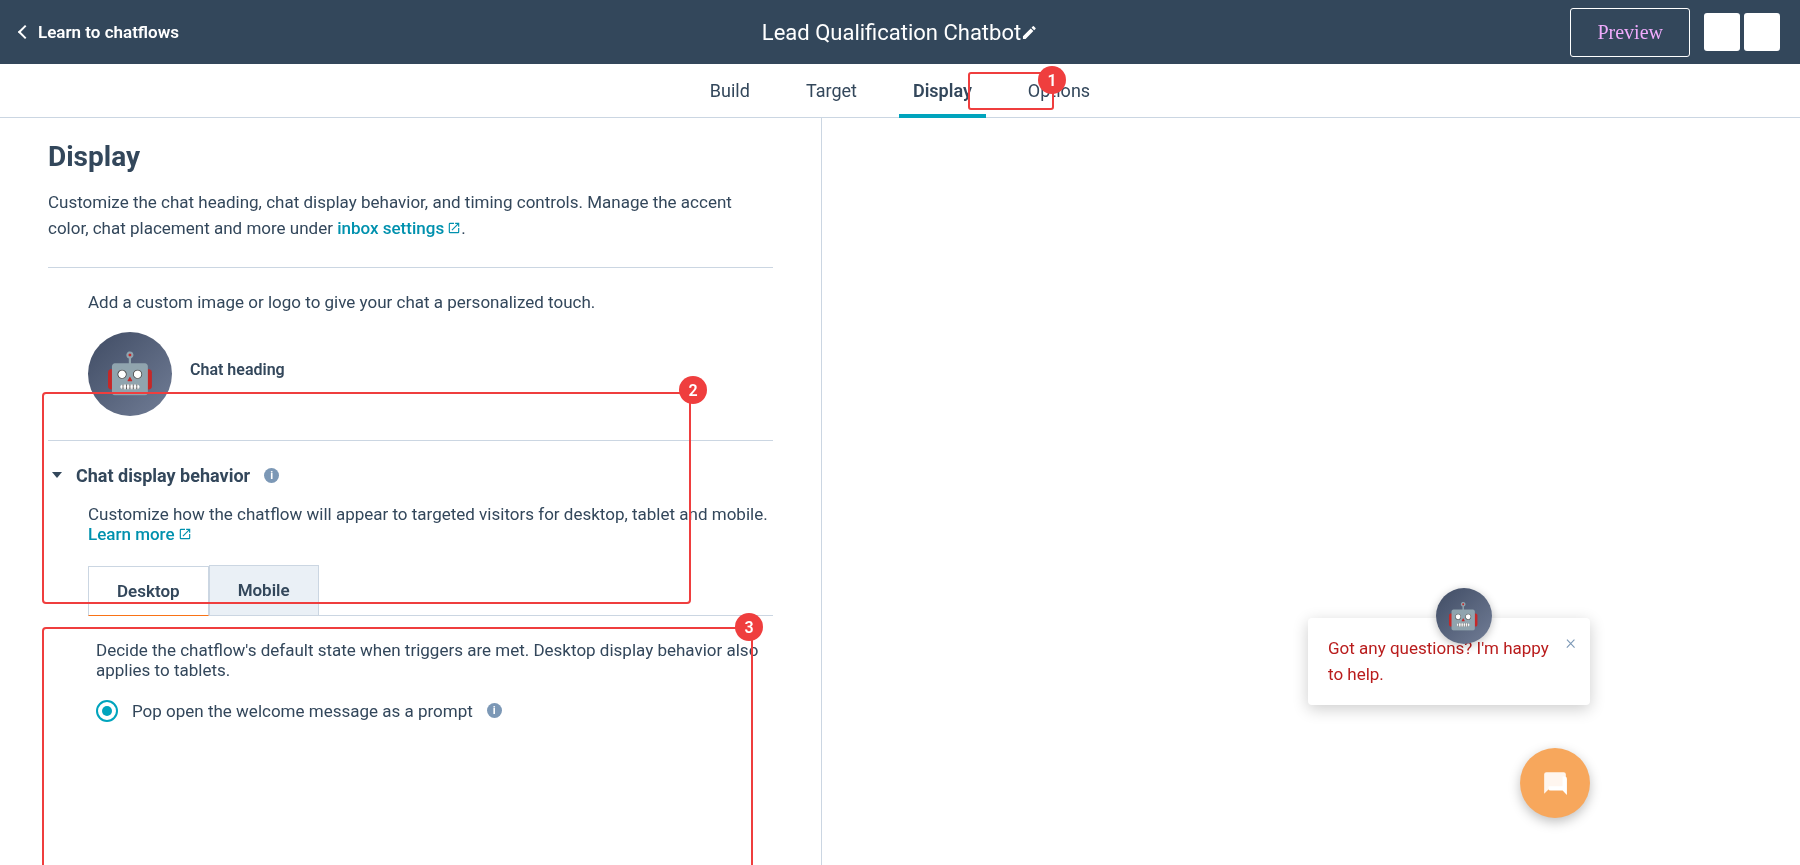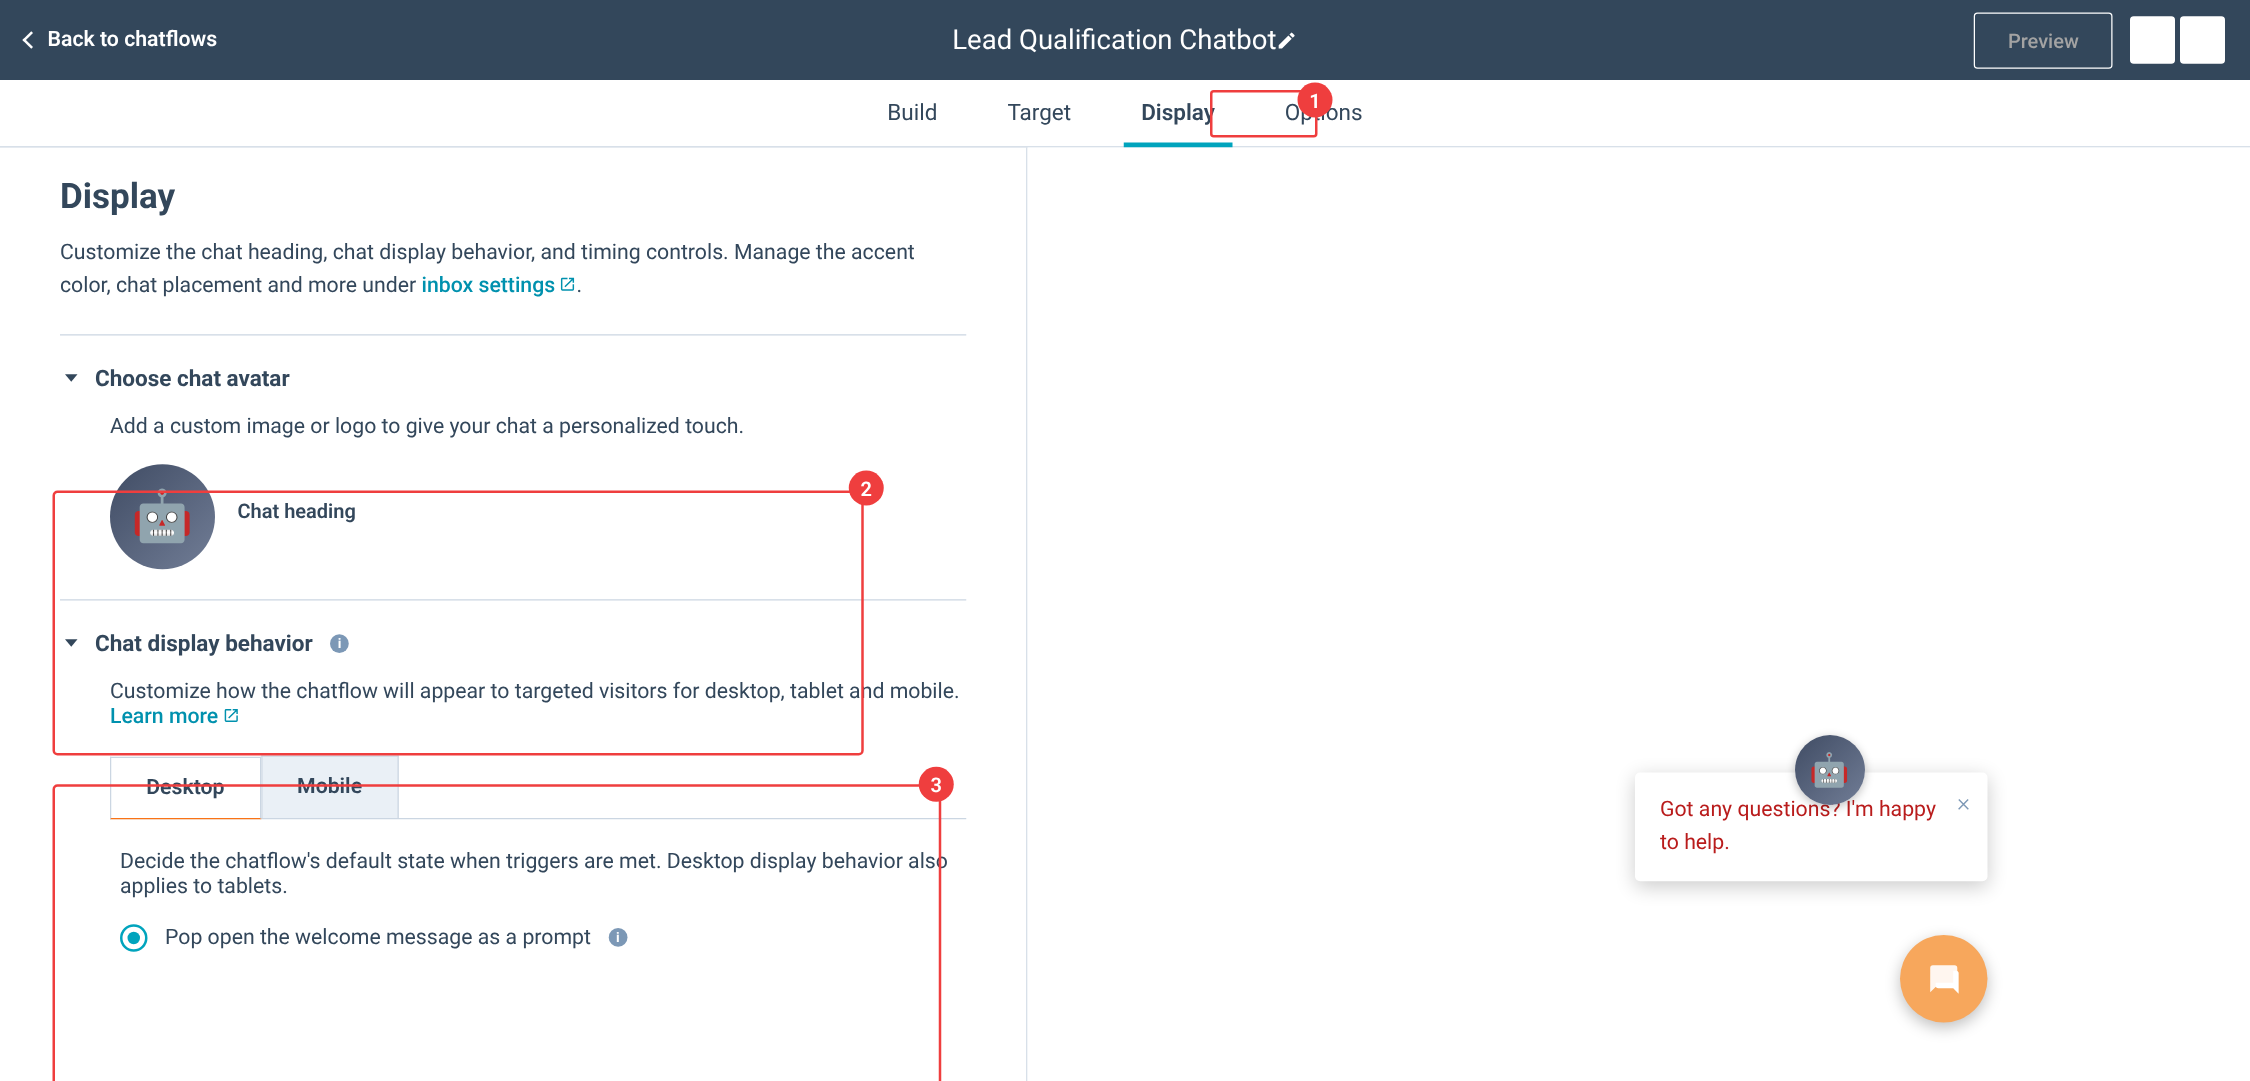--- a/index.html
+++ b/index.html
@@ -59,26 +59,27 @@
     }
     .right-controls {
       margin-left: auto;
       display: flex;
       gap: 14px;
       align-items: center;
     }
     .preview-btn {
       background: transparent;
       border: 1px solid #fff;
-      color: #a3a3a3;
-      font-size: 16px;
+      color: #f0abfc;
+      font-size: 20px;
       font-weight: 500;
       padding: 12px 26px;
       border-radius: 3px;
       cursor: pointer;
+      font-family: Liberation Serif, serif;
     }
     .right-toggle-group {
       display: flex;
       gap: 4px;
     }
     .right-toggle {
       width: 36px;
       height: 38px;
       background: #fff;
       border-radius: 3px;
@@ -396,21 +397,21 @@
       height: 26px;
       position: relative;
     }
   </style>
 </head>
 <body>
 
 <div class="top-bar">
   <div class="back-link">
     <span class="back-chevron"></span>
-    <span>Back to chatflows</span>
+    <span>Learn to chatflows</span>
   </div>
   <div class="center-title-wrap">
     <span class="center-title">Lead Qualification Chatbot</span>
     <svg class="edit-pencil" viewBox="0 0 24 24" fill="#fff">
         <path d="M3 17.25V21h3.75l11-11.03-3.75-3.75L3 17.25zM20.71 7.04a1 1 0 0 0 0-1.41l-2.34-2.34a1 1 0 0 0-1.41 0l-1.83 1.83 3.75 3.75 1.83-1.83z"></path>
       </svg>
   </div>
   <div class="right-controls">
     <button class="preview-btn">Preview</button>
     <div class="right-toggle-group">
@@ -436,24 +437,20 @@
   <div class="left-col">
     <h1 class="h1">Display</h1>
     <p class="desc">
       <span>Customize the chat heading, chat display behavior, and timing controls. Manage the accent color, chat placement and more under </span><a class="link"><span>inbox settings</span><span class="ext-icon"><svg width="14" height="14" viewBox="0 0 24 24" fill="#0091ae">
               <path d="M14 3v2h3.59l-9.83 9.83 1.41 1.41L19 6.41V10h2V3h-7zM19 19H5V5h7V3H5a2 2 0 0 0-2 2v14a2 2 0 0 0 2 2h14a2 2 0 0 0 2-2v-7h-2v7z"></path>
             </svg></span></a><span>.</span>
     </p>
 
     <hr class="sep">
 
-    <div class="section-header">
-      <span class="caret-down"></span>
-      <span>Choose chat avatar</span>
-    </div>
     <div class="section-body">
       <p class="sub-desc">Add a custom image or logo to give your chat a personalized touch.</p>
       <div class="avatar-row">
         <div class="avatar-img">
           <span class="bot-face">🤖</span>
         </div>
         <div class="chat-heading-block">
           <label>Chat heading</label>
         </div>
       </div>

